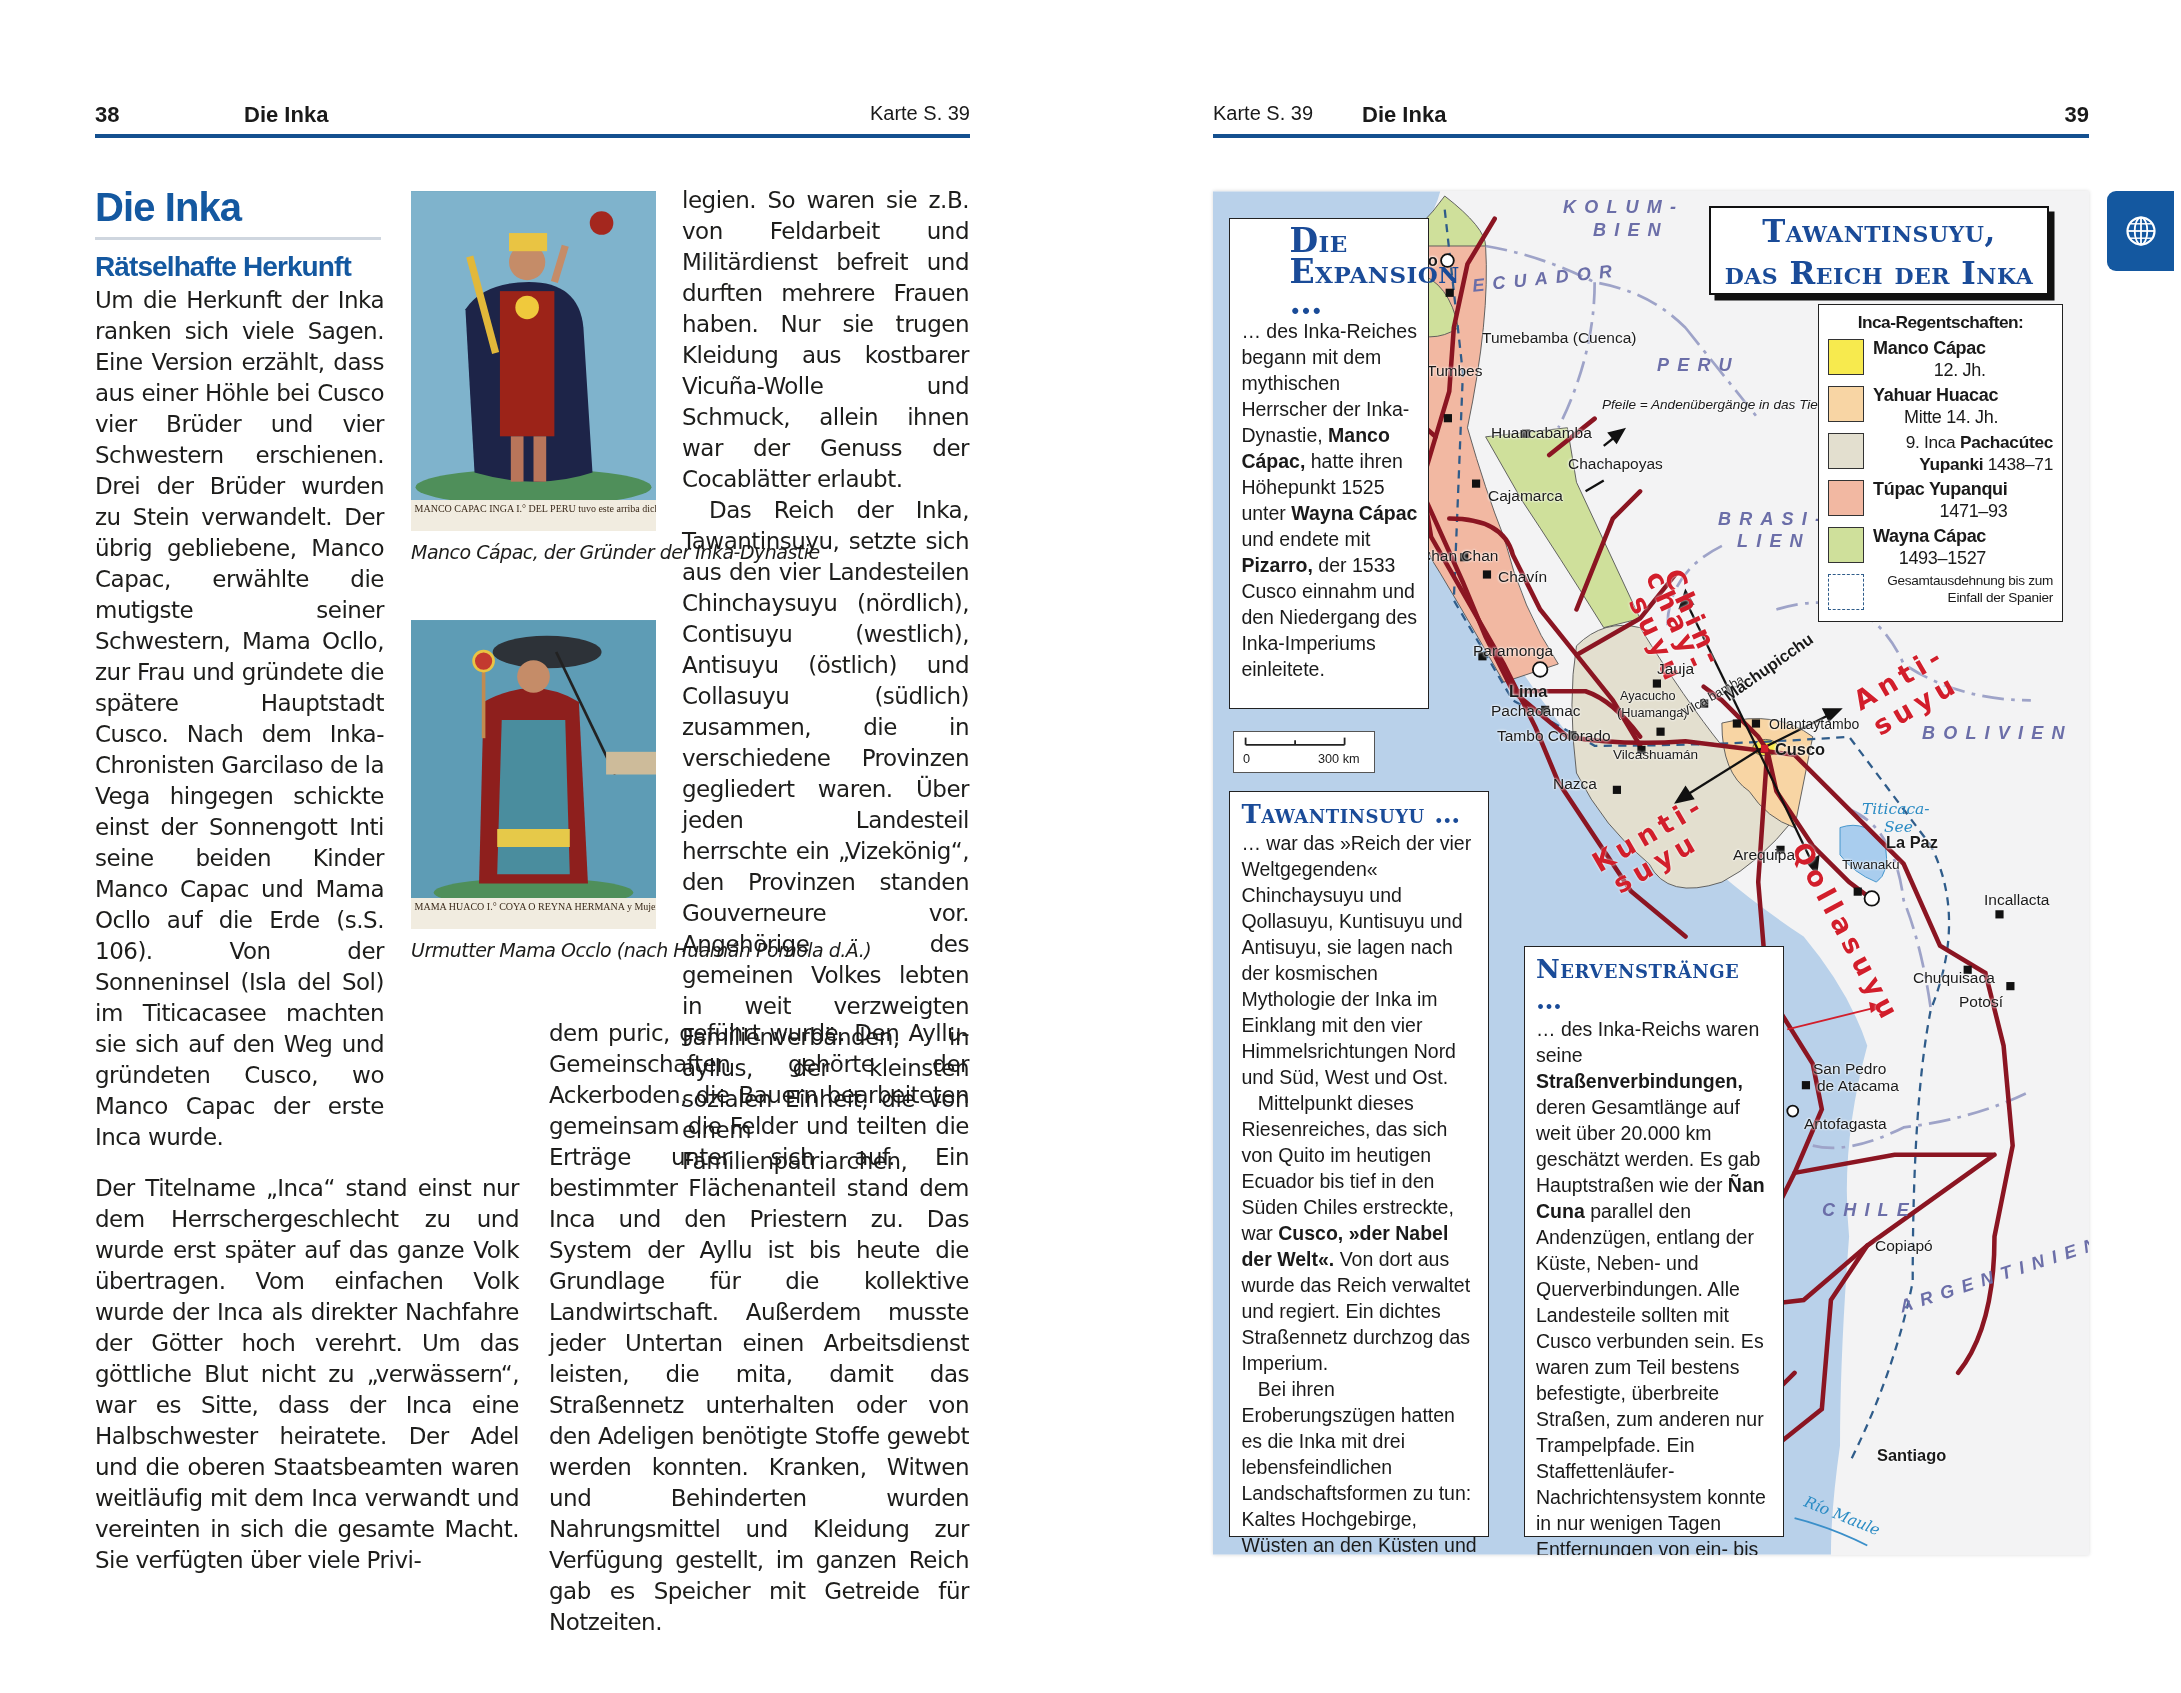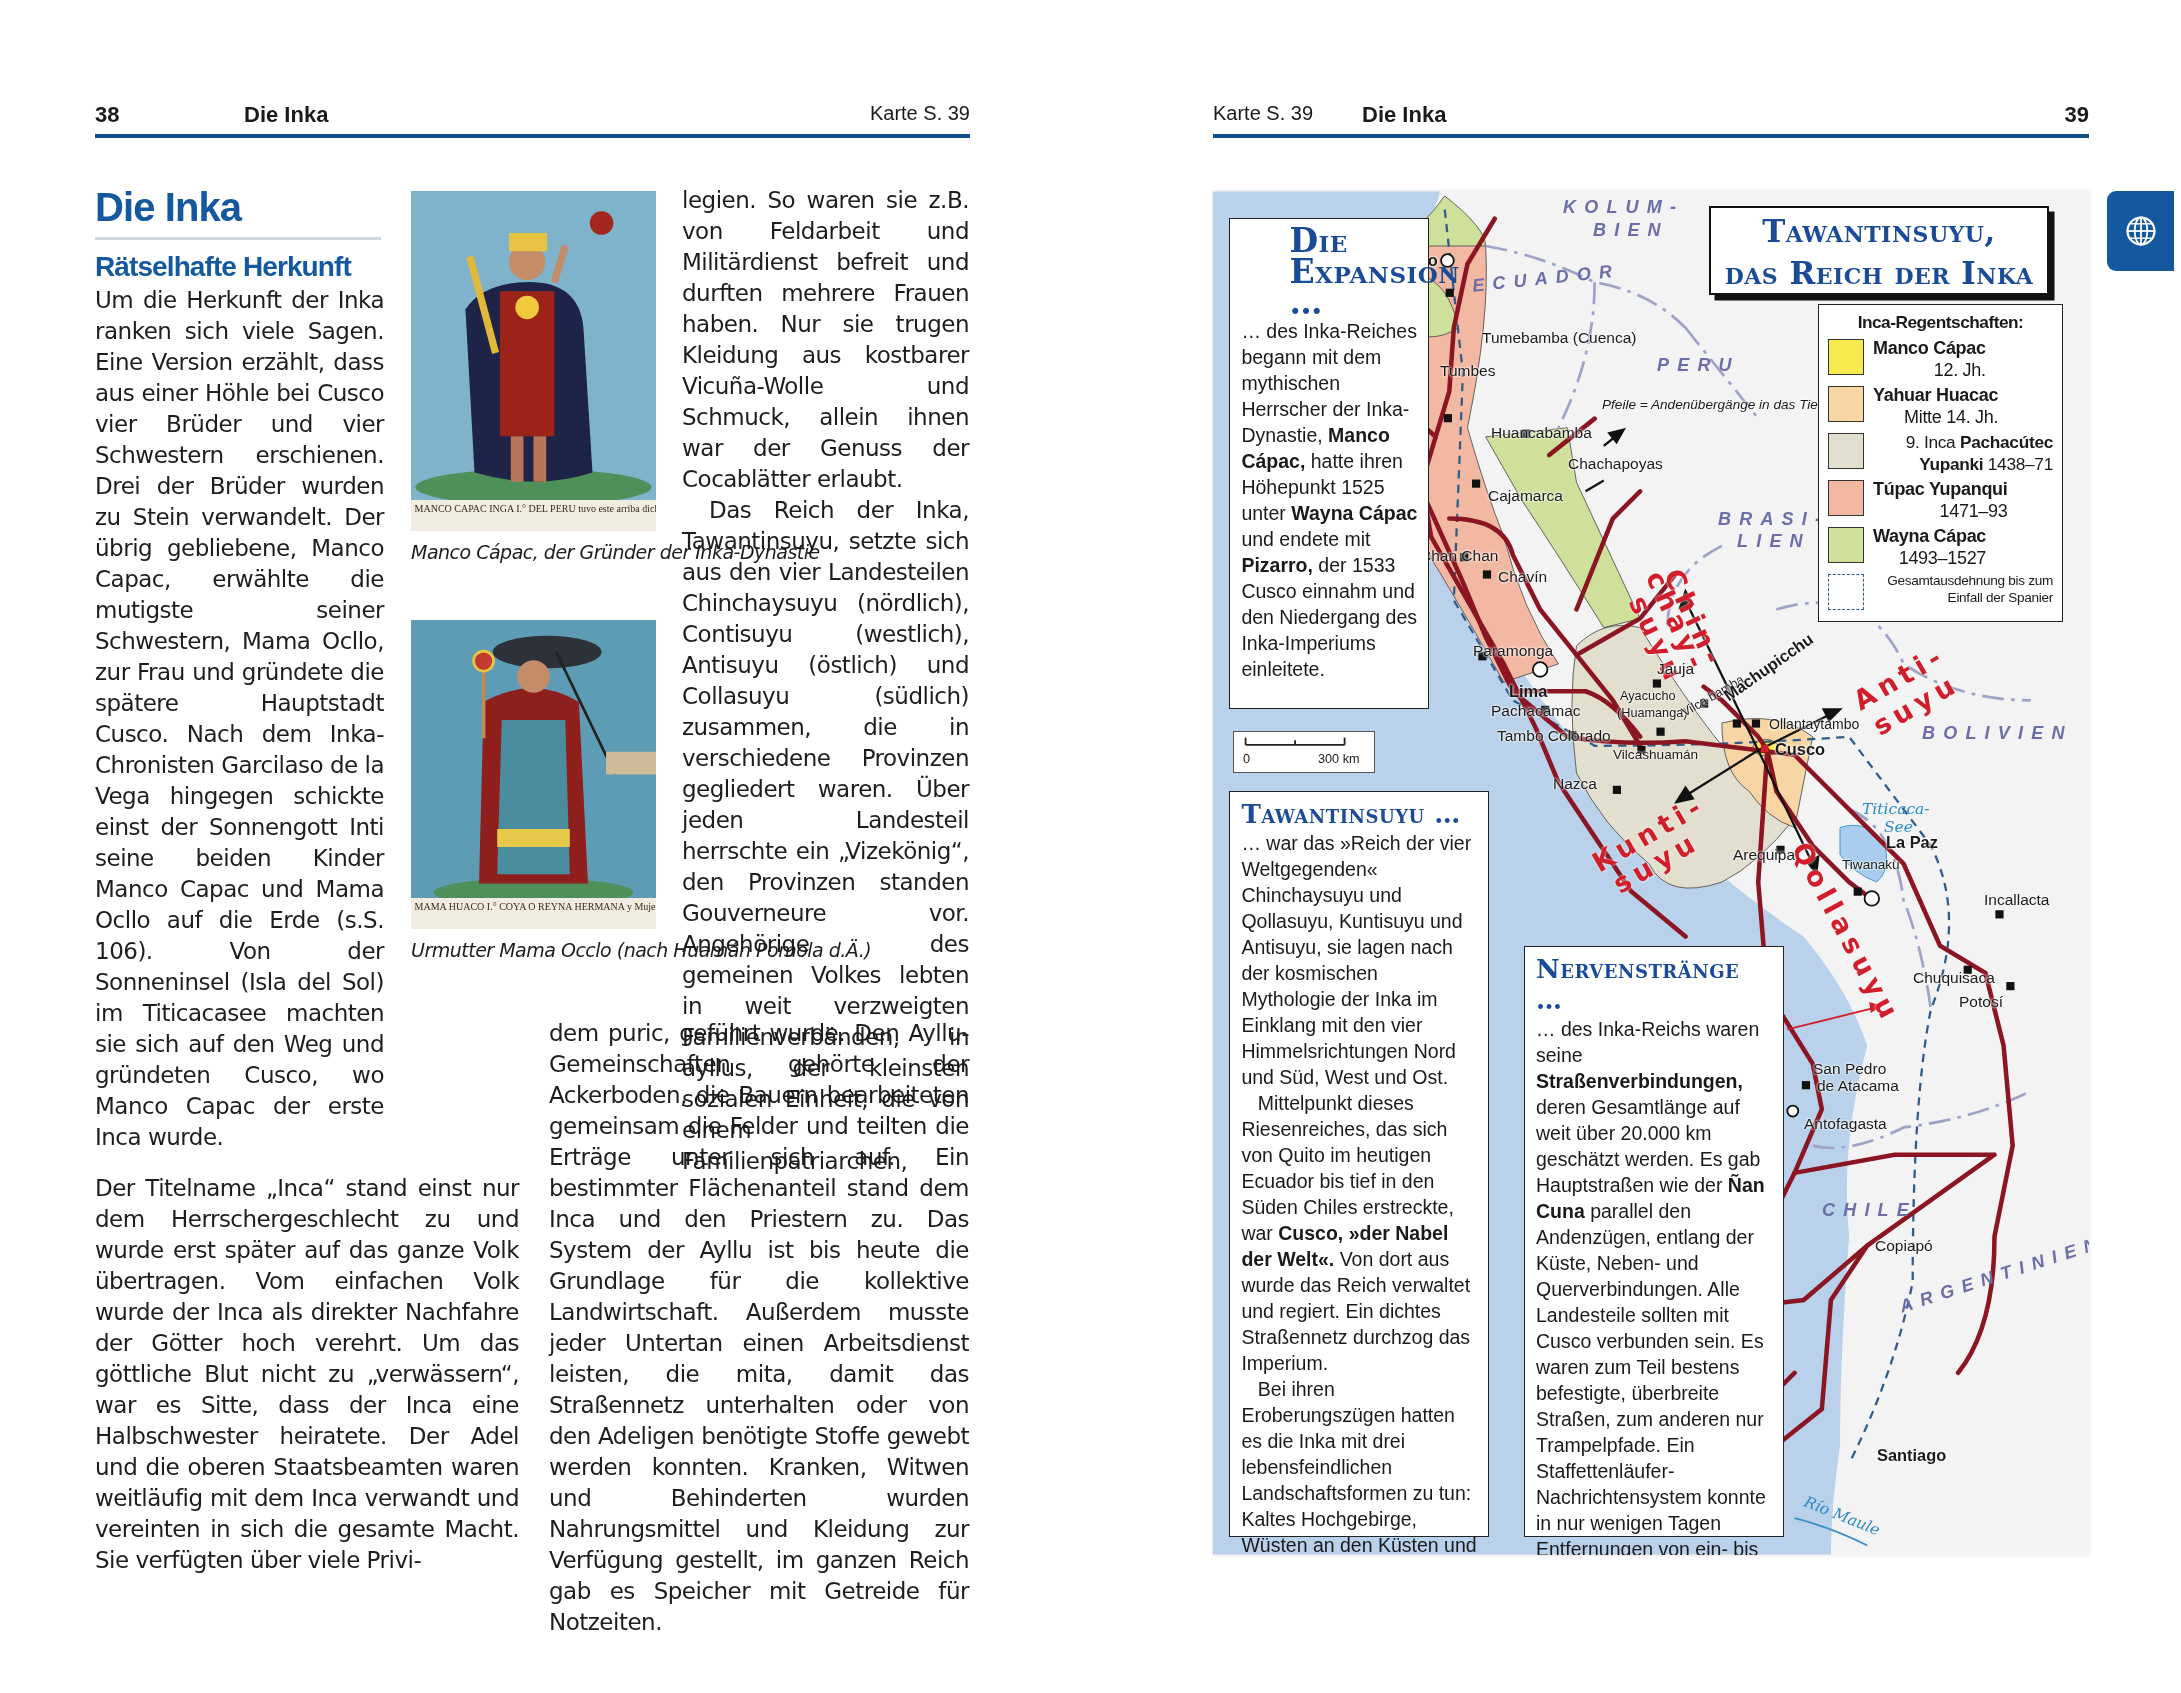--- a/index.html
+++ b/index.html
@@ -257,21 +257,21 @@
   <span class="suyu" style="left:373px; top:627px; transform:rotate(-30deg);">Kunti-</span>
   <span class="suyu" style="left:396px; top:656px; transform:rotate(-30deg);">suyu</span>
   <span class="suyu" style="left:600px; top:646px; transform:rotate(62deg); transform-origin:left top;">Qollasuyu</span>
 
   <span class="water" style="left:649px; top:609px;">Titicaca-</span>
   <span class="water" style="left:671px; top:627px;">See</span>
   <span class="water" style="left:589px; top:1316px; transform:rotate(22deg);">Río Maule</span>
 
   <span class="maplabel b" style="left:182px; top:60px;">Quito</span>
   <span class="maplabel" style="left:269px; top:138px;">Tumebamba (Cuenca)</span>
-  <span class="maplabel" style="left:227px; top:171px;">Tumbes</span>
+  <span class="maplabel" style="left:214px; top:171px;">Tumbes</span>
   <span class="maplabel" style="left:278px; top:233px;">Huancabamba</span>
   <span class="maplabel" style="left:355px; top:264px;">Chachapoyas</span>
   <span class="maplabel" style="left:275px; top:296px;">Cajamarca</span>
   <span class="maplabel" style="left:207px; top:356px;">Chan Chan</span>
   <span class="maplabel" style="left:285px; top:377px;">Chavín</span>
   <span class="maplabel" style="left:260px; top:451px;">Paramonga</span>
   <span class="maplabel" style="left:444px; top:469px;">Jauja</span>
   <span class="maplabel b" style="left:296px; top:491px;">Lima</span>
   <span class="maplabel" style="left:407px; top:498px; font-size:12.7px;">Ayacucho</span>
   <span class="maplabel" style="left:404px; top:515px; font-size:12.7px;">(Huamanga)</span>

